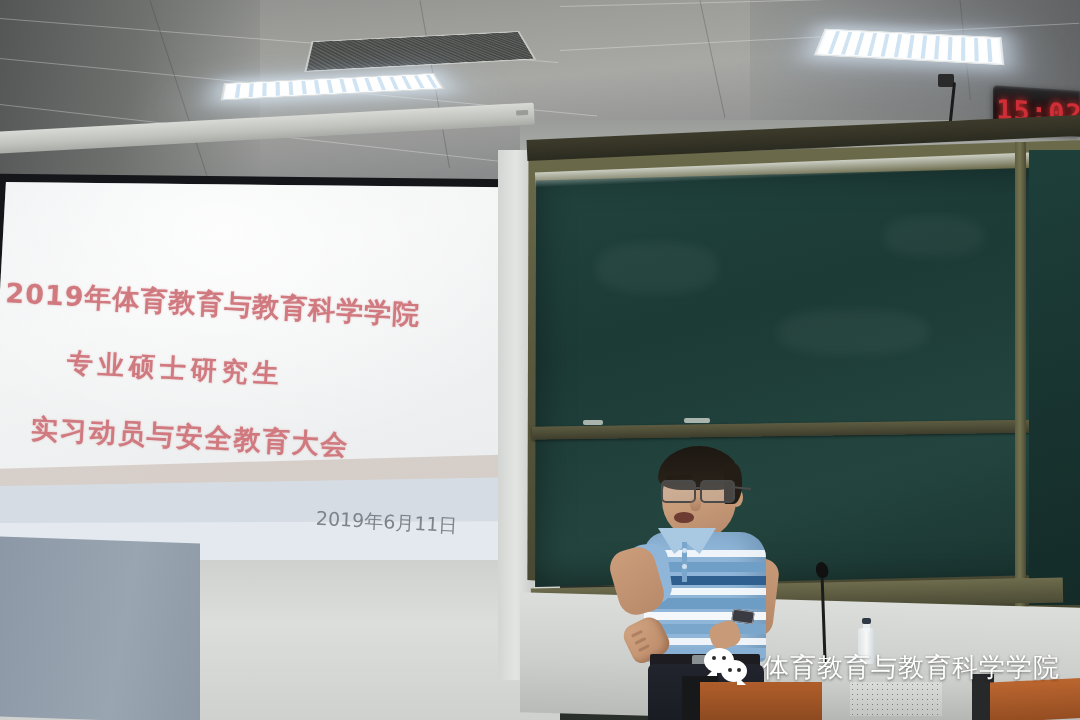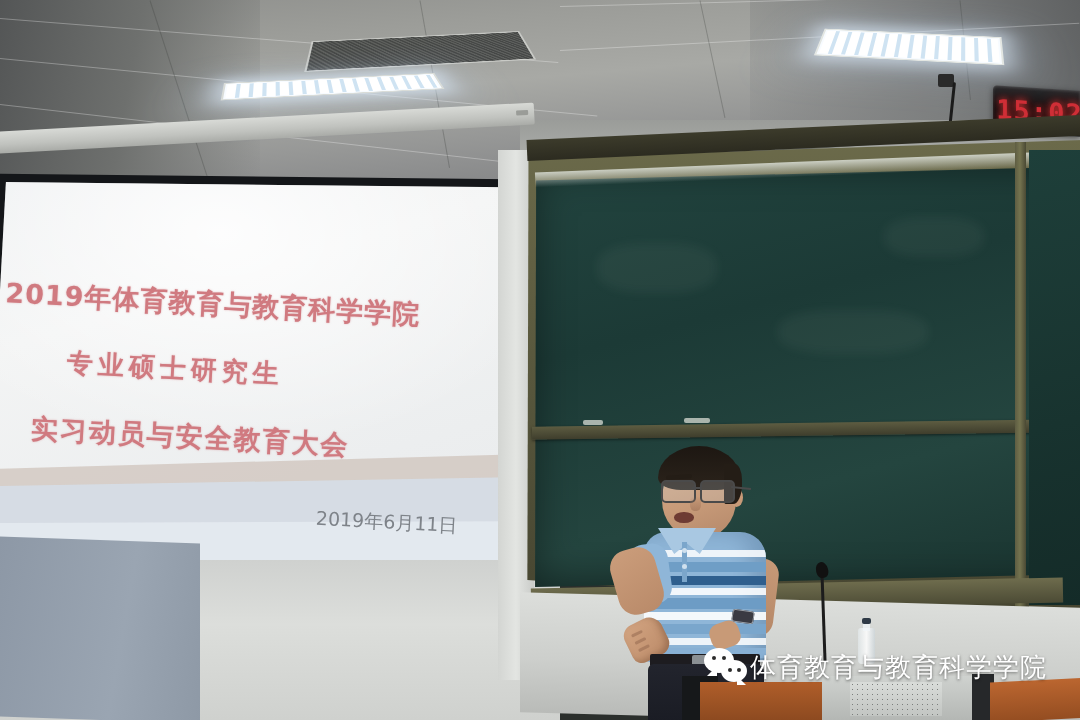--- a/index.html
+++ b/index.html
@@ -406,21 +406,21 @@
     transform:skewY(-3deg);
   }
   .podium-side{
     position:absolute;left:272px;top:4px;width:22px;height:46px;
     background:#26282a;
   }
 
   
   .watermark{
     position:absolute;left:704px;top:648px;
-    display:flex;align-items:center;gap:2px;
+    display:flex;align-items:center;gap:15px;
     pointer-events:none;
   }
   .wechat-logo{position:relative;width:44px;height:38px;}
   .wb{position:absolute;background:#fff;border-radius:50%;}
   .wb-big{left:0;top:0;width:30px;height:25px;}
   .wb-big-tail{
     position:absolute;left:3px;top:18px;width:10px;height:10px;background:#fff;
     clip-path:polygon(0 100%, 100% 0, 100% 100%);
   }
   .wb-small{left:17px;top:12px;width:26px;height:22px;}

